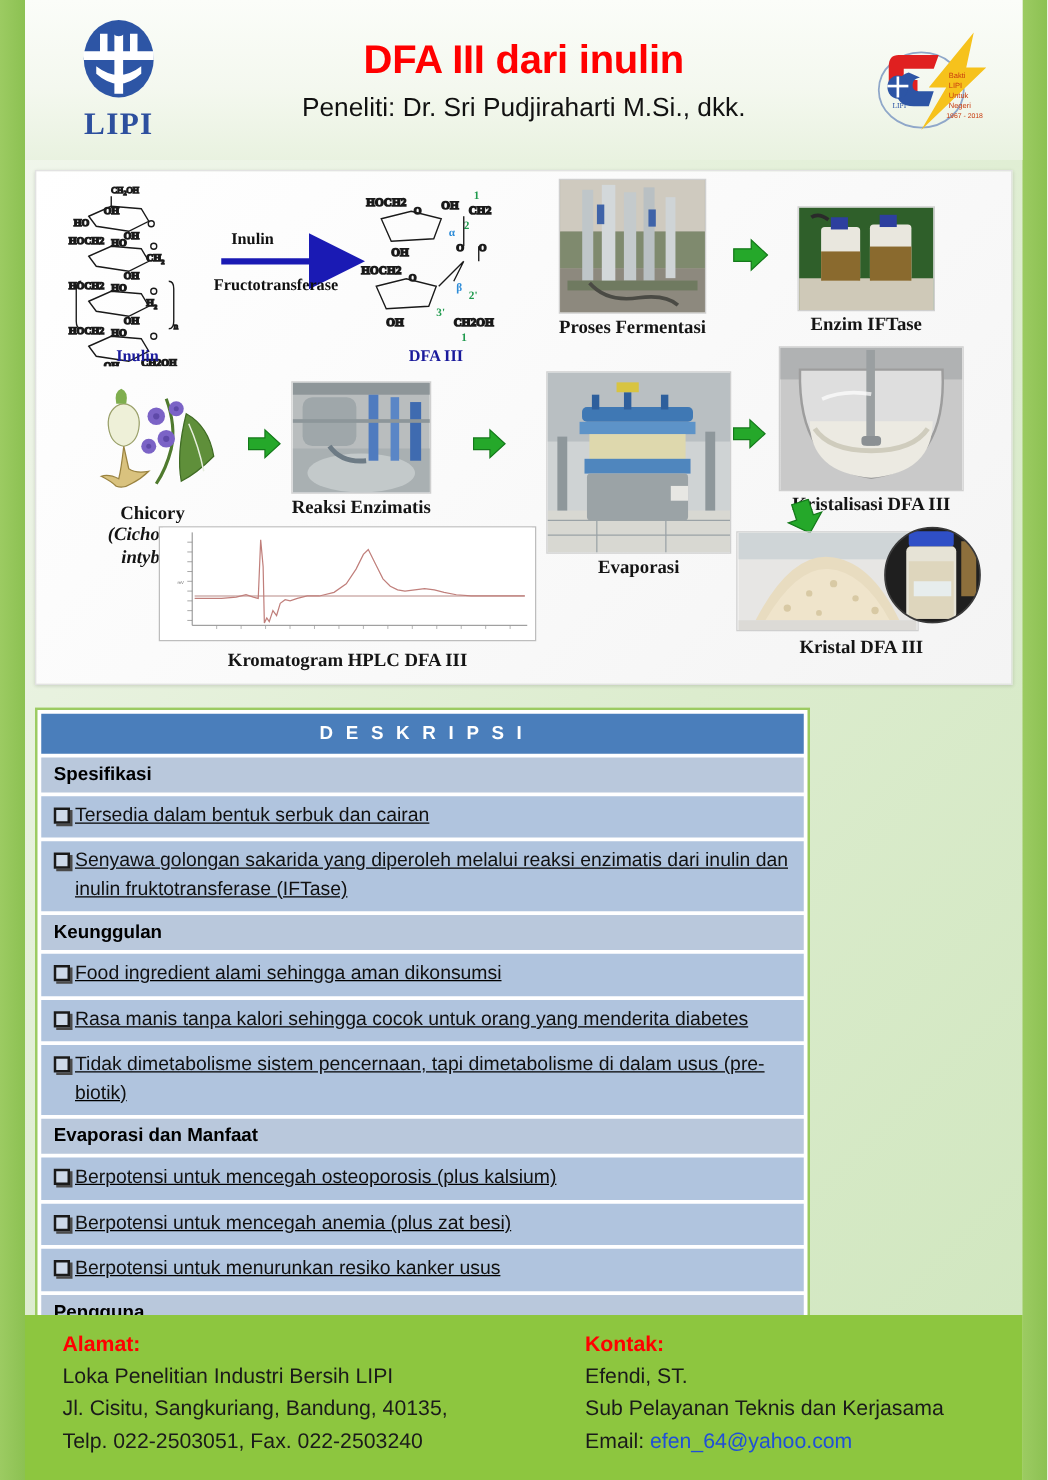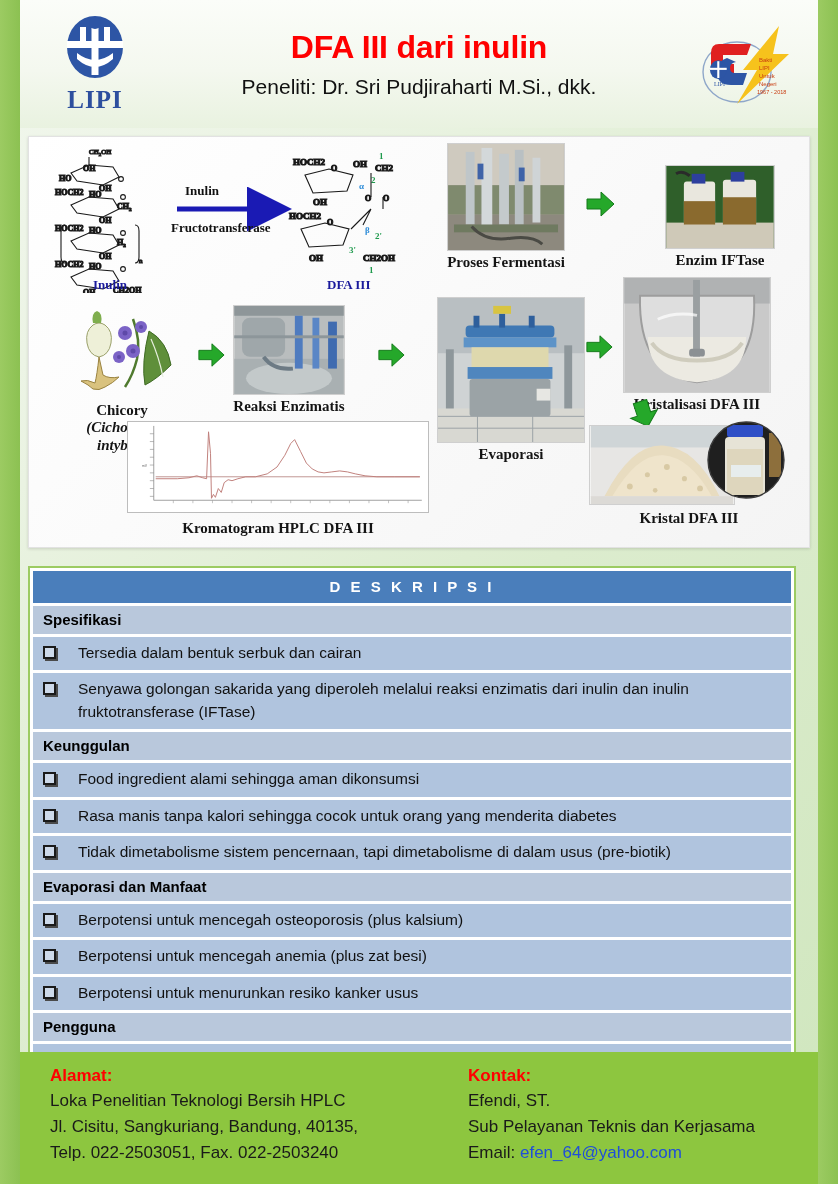--- a/index.html
+++ b/index.html
@@ -63,36 +63,36 @@
   
   .arrow { position: absolute; }
   .arrow svg { display: block; }
 
   
   .chem { position: absolute; left: 12px; top: 6px; width: 418px; height: 150px; }
   .chem svg { display: block; }
 
   
   .desc {
-    position: absolute; left: 28px; top: 566px; width: 768px;
+    position: absolute; left: 28px; top: 566px; width: 620px;
     border: 2px solid #9ccb62; background: #ffffff;
     padding: 3px;
   }
   .desc-head {
     background: #4a7ebb; color: #ffffff; text-align: center;
     font-weight: bold; font-size: 15px; letter-spacing: 3px;
     padding: 7px 0 8px;
   }
   .desc-section {
     background: #b9c8dc; color: #000000; font-weight: bold;
     font-size: 15px; padding: 5px 0 6px 10px; margin-top: 3px;
   }
   .desc-row {
     background: #b0c4de; padding: 5px 10px 6px 10px; margin-top: 3px;
-    display: flex; align-items: flex-start; gap: 22px;
+    display: flex; align-items: flex-start; gap: 4px; text-decoration: underline;
   }
   .bullet-box {
     flex: 0 0 auto; width: 13px; height: 13px; margin-top: 4px;
     border: 2px solid #1a1a1a; background: #cdd9e9;
     box-shadow: 2px 2px 0 #4a4a4a;
   }
   .desc-text { font-size: 15.5px; color: #111111; line-height: 1.45; }
 
   
   .footer {
@@ -257,21 +257,21 @@
       </svg>
       <div class="fig-cap">Proses Fermentasi</div>
     </div>
 
     <div class="arrow" style="left:556px; top:52px;">
       <svg width="30" height="30" viewBox="0 0 30 30">
         <path d="M2 10 L16 10 L16 3 L29 15 L16 27 L16 20 L2 20 Z" fill="#25a82a" stroke="#14791a" stroke-width="1"></path>
       </svg>
     </div>
 
-    <div class="fig-item" style="left:616px; top:28px;padding-left:20px;">
+    <div class="fig-item" style="left:589px; top:28px;padding-left:20px;">
       <svg class="photo" width="110" height="84" viewBox="0 0 110 84">
         <rect width="110" height="84" fill="#2f5f2a"></rect>
         <rect x="0" y="58" width="110" height="26" fill="#cfc9b8"></rect>
         <rect x="18" y="16" width="32" height="44" rx="3" fill="#e9e7de"></rect>
         <rect x="18" y="36" width="32" height="24" fill="#8a6a2e"></rect>
         <rect x="26" y="8" width="14" height="10" fill="#2d3f9e"></rect>
         <rect x="58" y="14" width="34" height="46" rx="3" fill="#e9e7de"></rect>
         <rect x="58" y="32" width="34" height="28" fill="#8a6a2e"></rect>
         <rect x="66" y="6" width="14" height="10" fill="#2d3f9e"></rect>
         <path d="M24 10 q-8 -6 -14 -2" stroke="#2a2a2a" stroke-width="3" fill="none"></path>
@@ -488,21 +488,21 @@
     <div class="desc-section">Pengguna</div>
     <div class="desc-row">
       <span class="bullet-box"></span>
       <span class="desc-text">Industri farmasi dan industri pangan</span>
     </div>
   </div>
 
   <div class="footer">
     <div class="foot-col left">
       <div class="foot-head">Alamat:</div>
-      <div class="foot-line">Loka Penelitian Teknologi Bersih HPLC</div>
+      <div class="foot-line">Loka Penelitian Industri Bersih LIPI</div>
       <div class="foot-line">Jl. Cisitu, Sangkuriang, Bandung, 40135,</div>
       <div class="foot-line">Telp. 022-2503051, Fax. 022-2503240</div>
     </div>
     <div class="foot-col right">
       <div class="foot-head">Kontak:</div>
       <div class="foot-line">Efendi, ST.</div>
       <div class="foot-line">Sub Pelayanan Teknis dan Kerjasama</div>
       <div class="foot-line">
         <span>Email: </span><span class="foot-email">efen_64@yahoo.com</span>
       </div>

